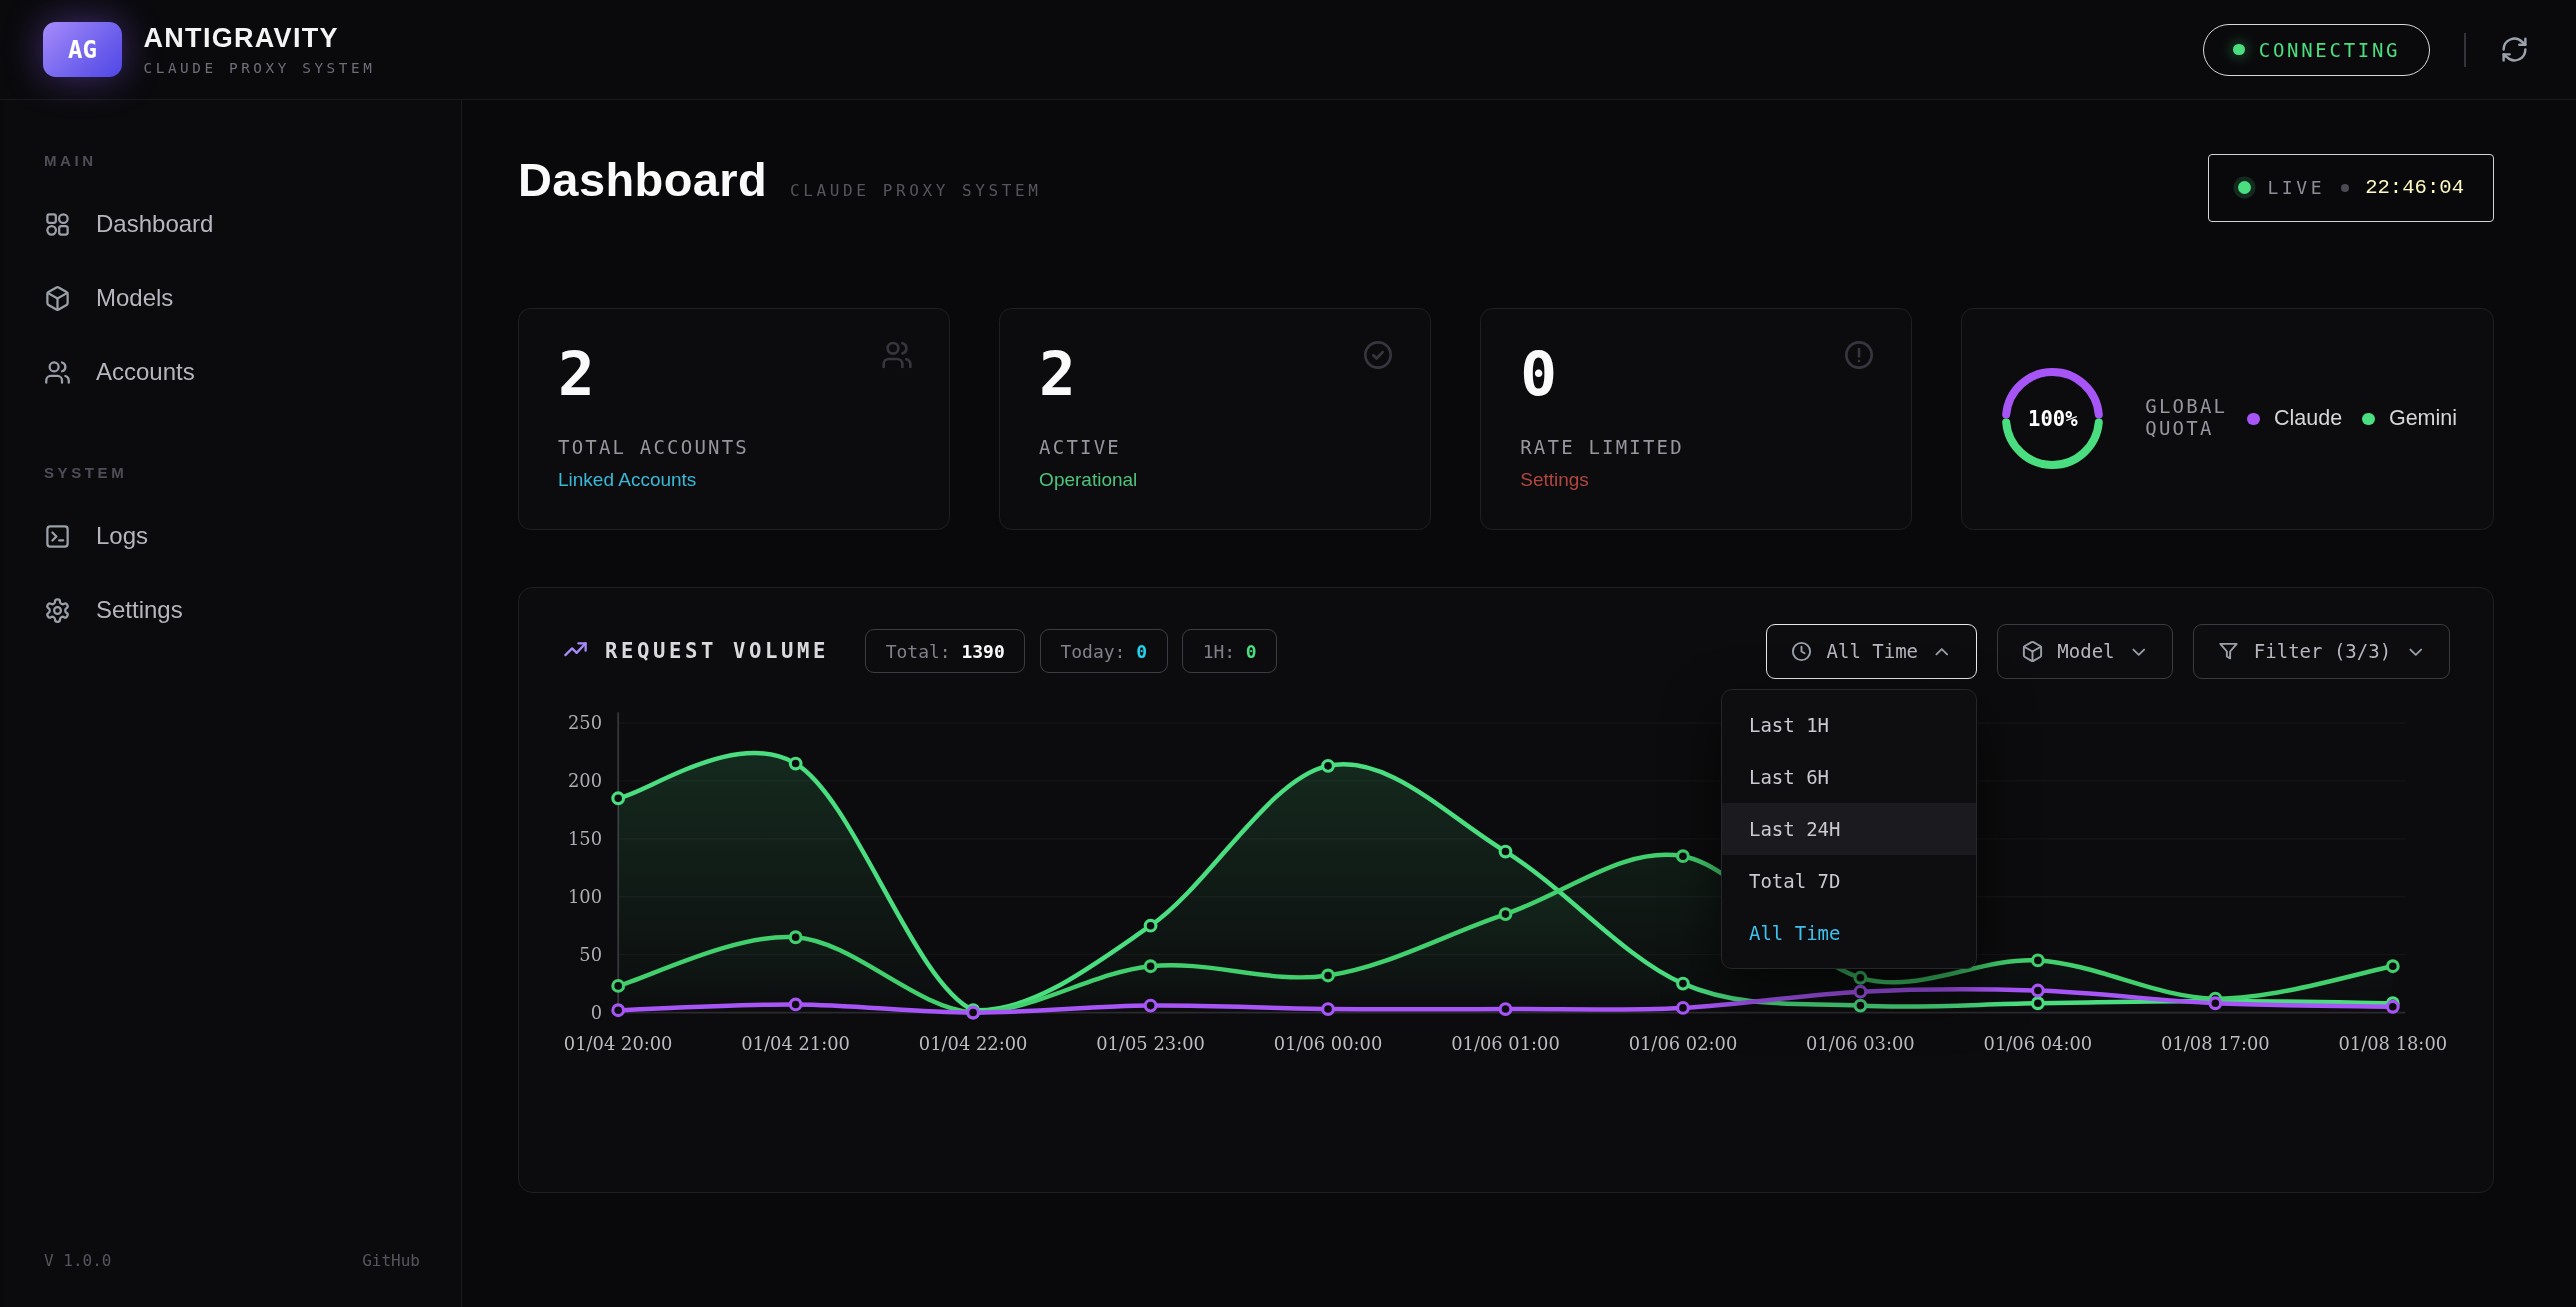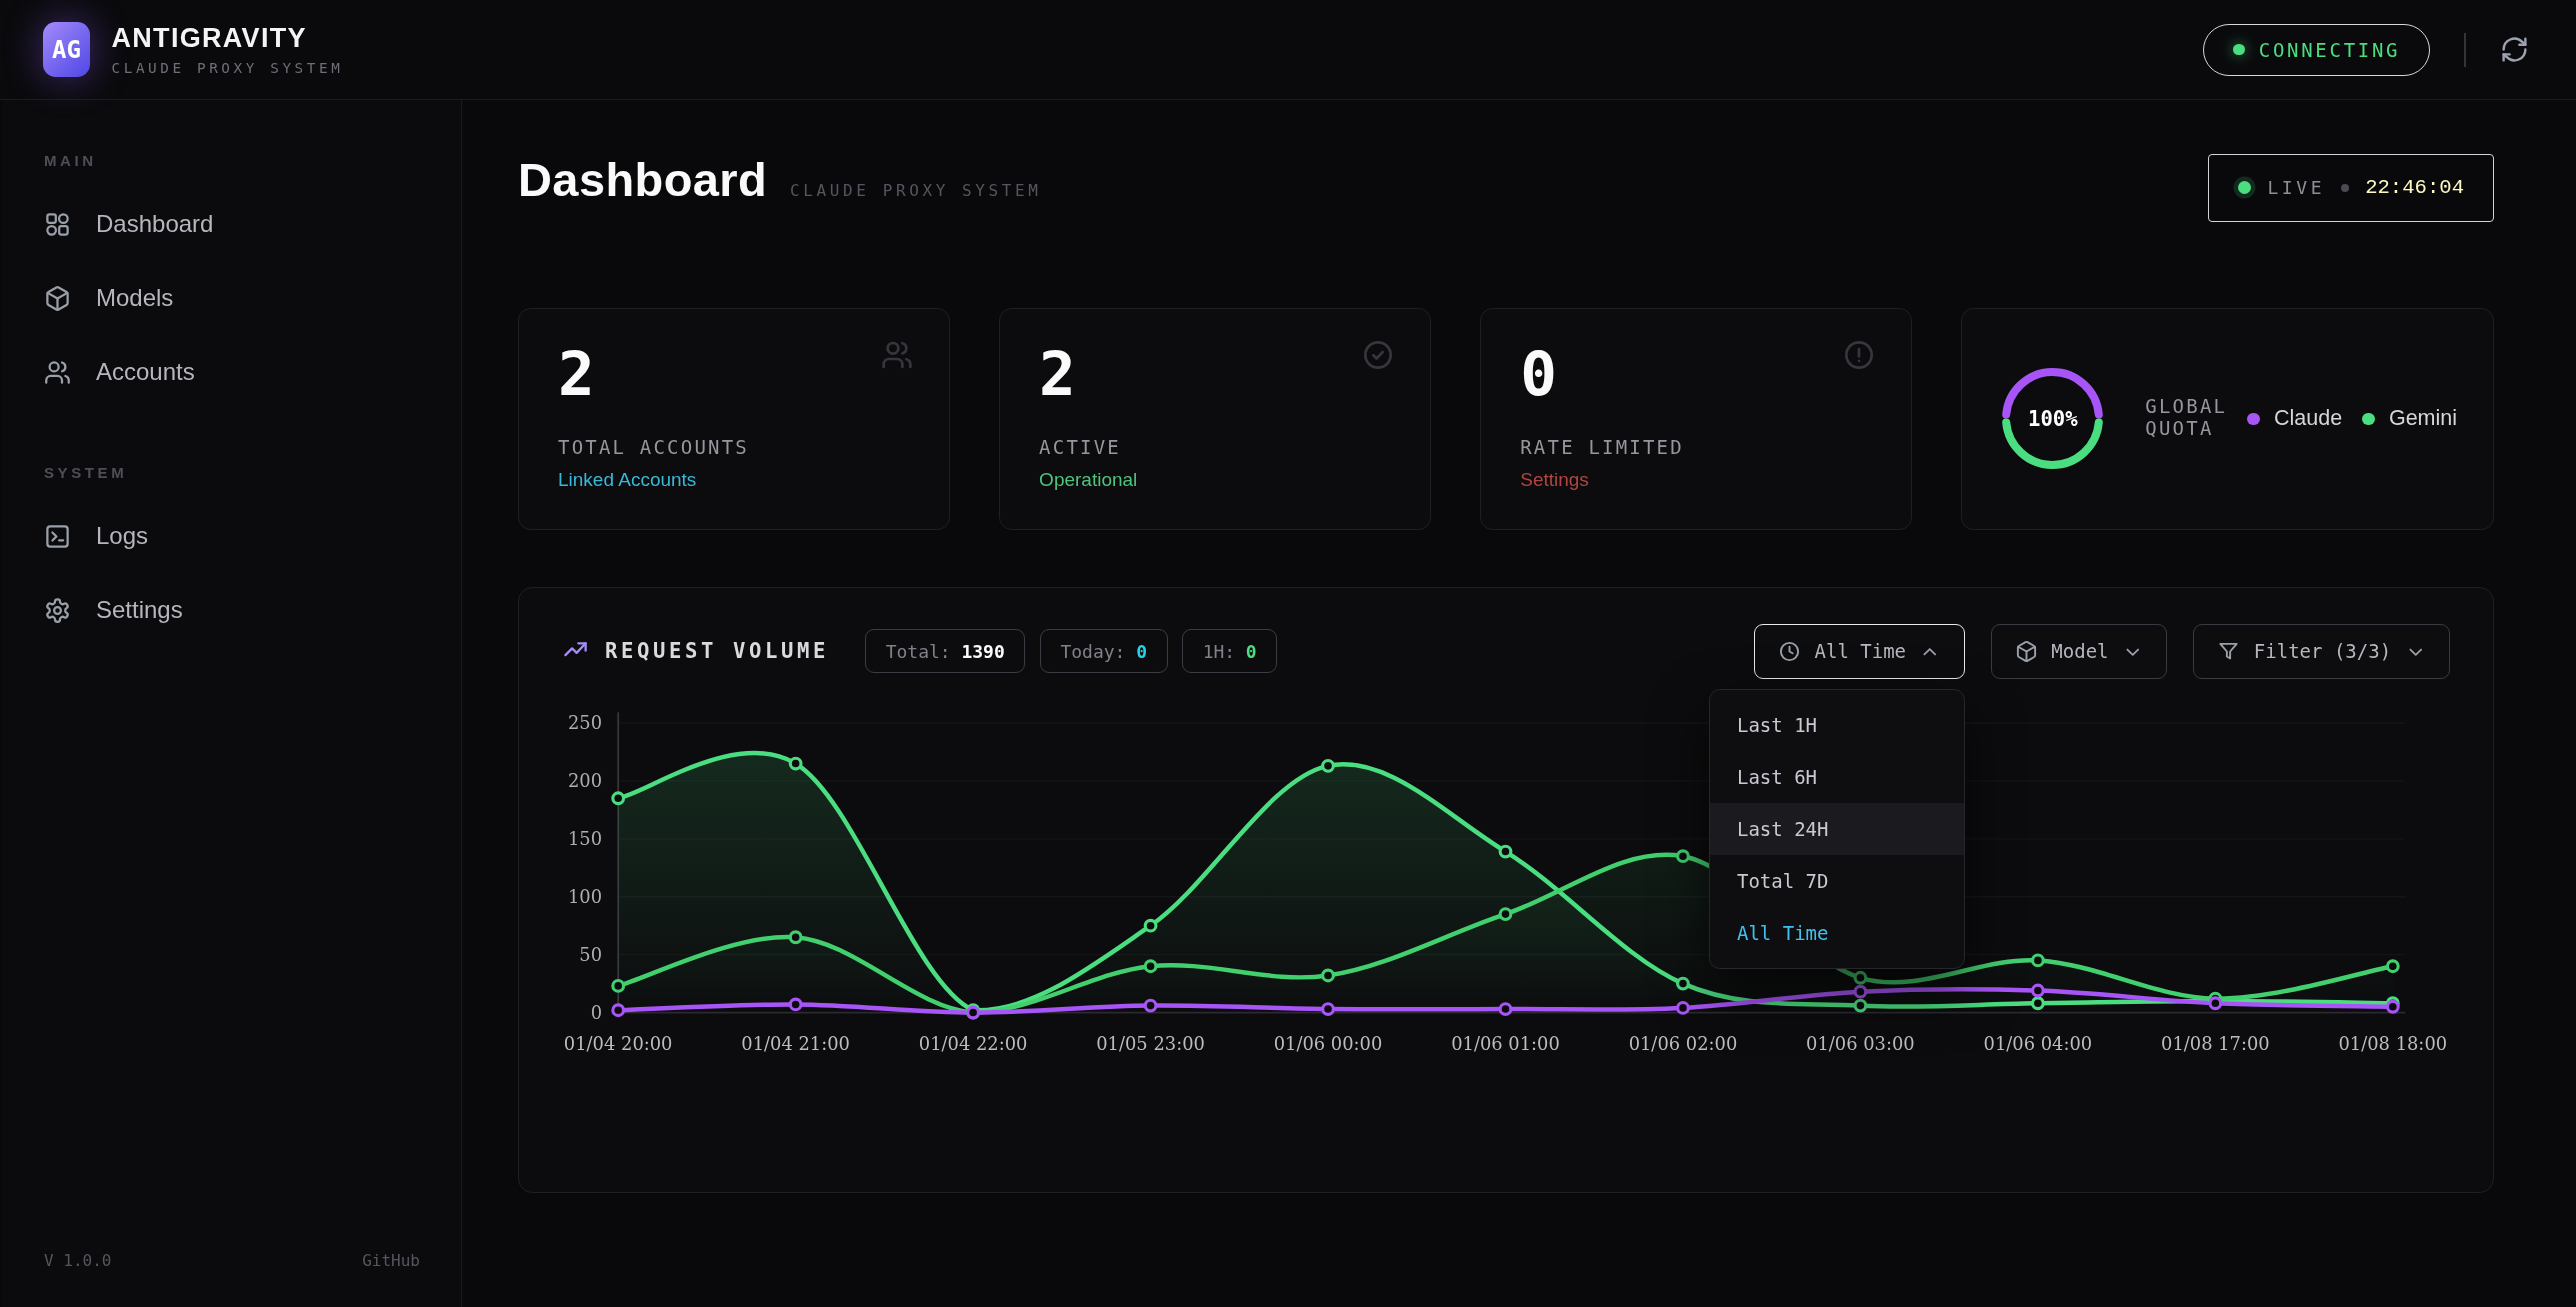--- a/index.html
+++ b/index.html
@@ -3,21 +3,21 @@
 <meta charset="utf-8">
 <style>
   * { margin:0; padding:0; box-sizing:border-box; }
   html,body { background:#060608; }
   body { font-family:"Liberation Sans", sans-serif; }
   #app { position:relative; width:2576px; height:1308px; background:#09090b; overflow:hidden; }
 
   
   .topbar { position:absolute; top:0; left:0; right:0; height:100px; background:#0a0a0c;
             border-bottom:1.8px solid #1b1b1f; display:flex; align-items:center; padding:0 47px 0 43px; z-index:5; }
-  .logo { width:47px; height:55px; border-radius:12.5px; display:flex; align-items:center; justify-content:center;
+  .logo { width:79px; height:55px; border-radius:12.5px; display:flex; align-items:center; justify-content:center;
           background:linear-gradient(135deg,#a78bfa 0%,#7c6cf0 45%,#4f46e5 100%);
           box-shadow:0 0 38px rgba(139,92,246,.45); }
   .logo span { color:#fff; font-weight:bold; font-size:24px; font-family:"DejaVu Sans Mono", monospace; }
   .brand { margin-left:21.5px; }
   .brand-title { color:#f4f4f5; font-size:27px; font-weight:bold; letter-spacing:1.3px; }
   .brand-sub { margin-top:6.3px; color:#6e6e78; font-size:14.3px; letter-spacing:3.6px; font-family:"DejaVu Sans Mono", monospace; }
   .tb-spacer { flex:1; }
   .conn-badge { display:flex; align-items:center; gap:14.3px; height:52px; padding:0 29px;
                 border:1.8px solid #d8d8dc; border-radius:27px; color:#4ade80;
                 font-family:"DejaVu Sans Mono", monospace; font-size:19px; letter-spacing:2.7px; }
@@ -72,21 +72,21 @@
            padding:36px 43px; position:relative; }
   .panel-header { display:flex; align-items:center; }
   .panel-title { margin-left:16px; color:#dadade; font-size:20.6px; font-weight:600; letter-spacing:3.6px;
                  font-family:"DejaVu Sans Mono", monospace; }
   .stat-badges { display:flex; gap:14.3px; margin-left:36px; }
   .stat-badge { display:flex; align-items:center; gap:10.7px; border:1.8px solid #3c3c44; border-radius:9px;
                 padding:10.7px 19.7px; font-size:18px; font-family:"DejaVu Sans Mono", monospace; }
   .stat-badge .lbl { color:#80808a; }
   .stat-badge .val { font-weight:bold; }
   .spacer { flex:1; }
-  .controls { display:flex; gap:26px; }
+  .controls { display:flex; gap:20px; }
   .control-wrap { position:relative; }
   .ctrl-btn { display:flex; align-items:center; gap:13.4px; height:55px; padding:0 23px; border-radius:9px;
               border:1.8px solid #3a3a42; background:#0d0d0f; color:#b6b6bf; font-size:19px; cursor:pointer;
               font-family:"DejaVu Sans Mono", monospace; }
   .ctrl-btn.active { border-color:#e9e9ec; }
   .ctrl-btn .icon { color:#9aa0aa; }
   .menu { position:absolute; top:calc(100% + 10.7px); right:0; width:256px; background:#0e0e11;
           border:1.8px solid #26262c; border-radius:10.7px; padding:9px 0; z-index:20;
           box-shadow:0 21.5px 54px rgba(0,0,0,.65); }
   .menu-item { height:52px; display:flex; align-items:center; padding:0 27px; color:#c9c9d2; font-size:19px;

